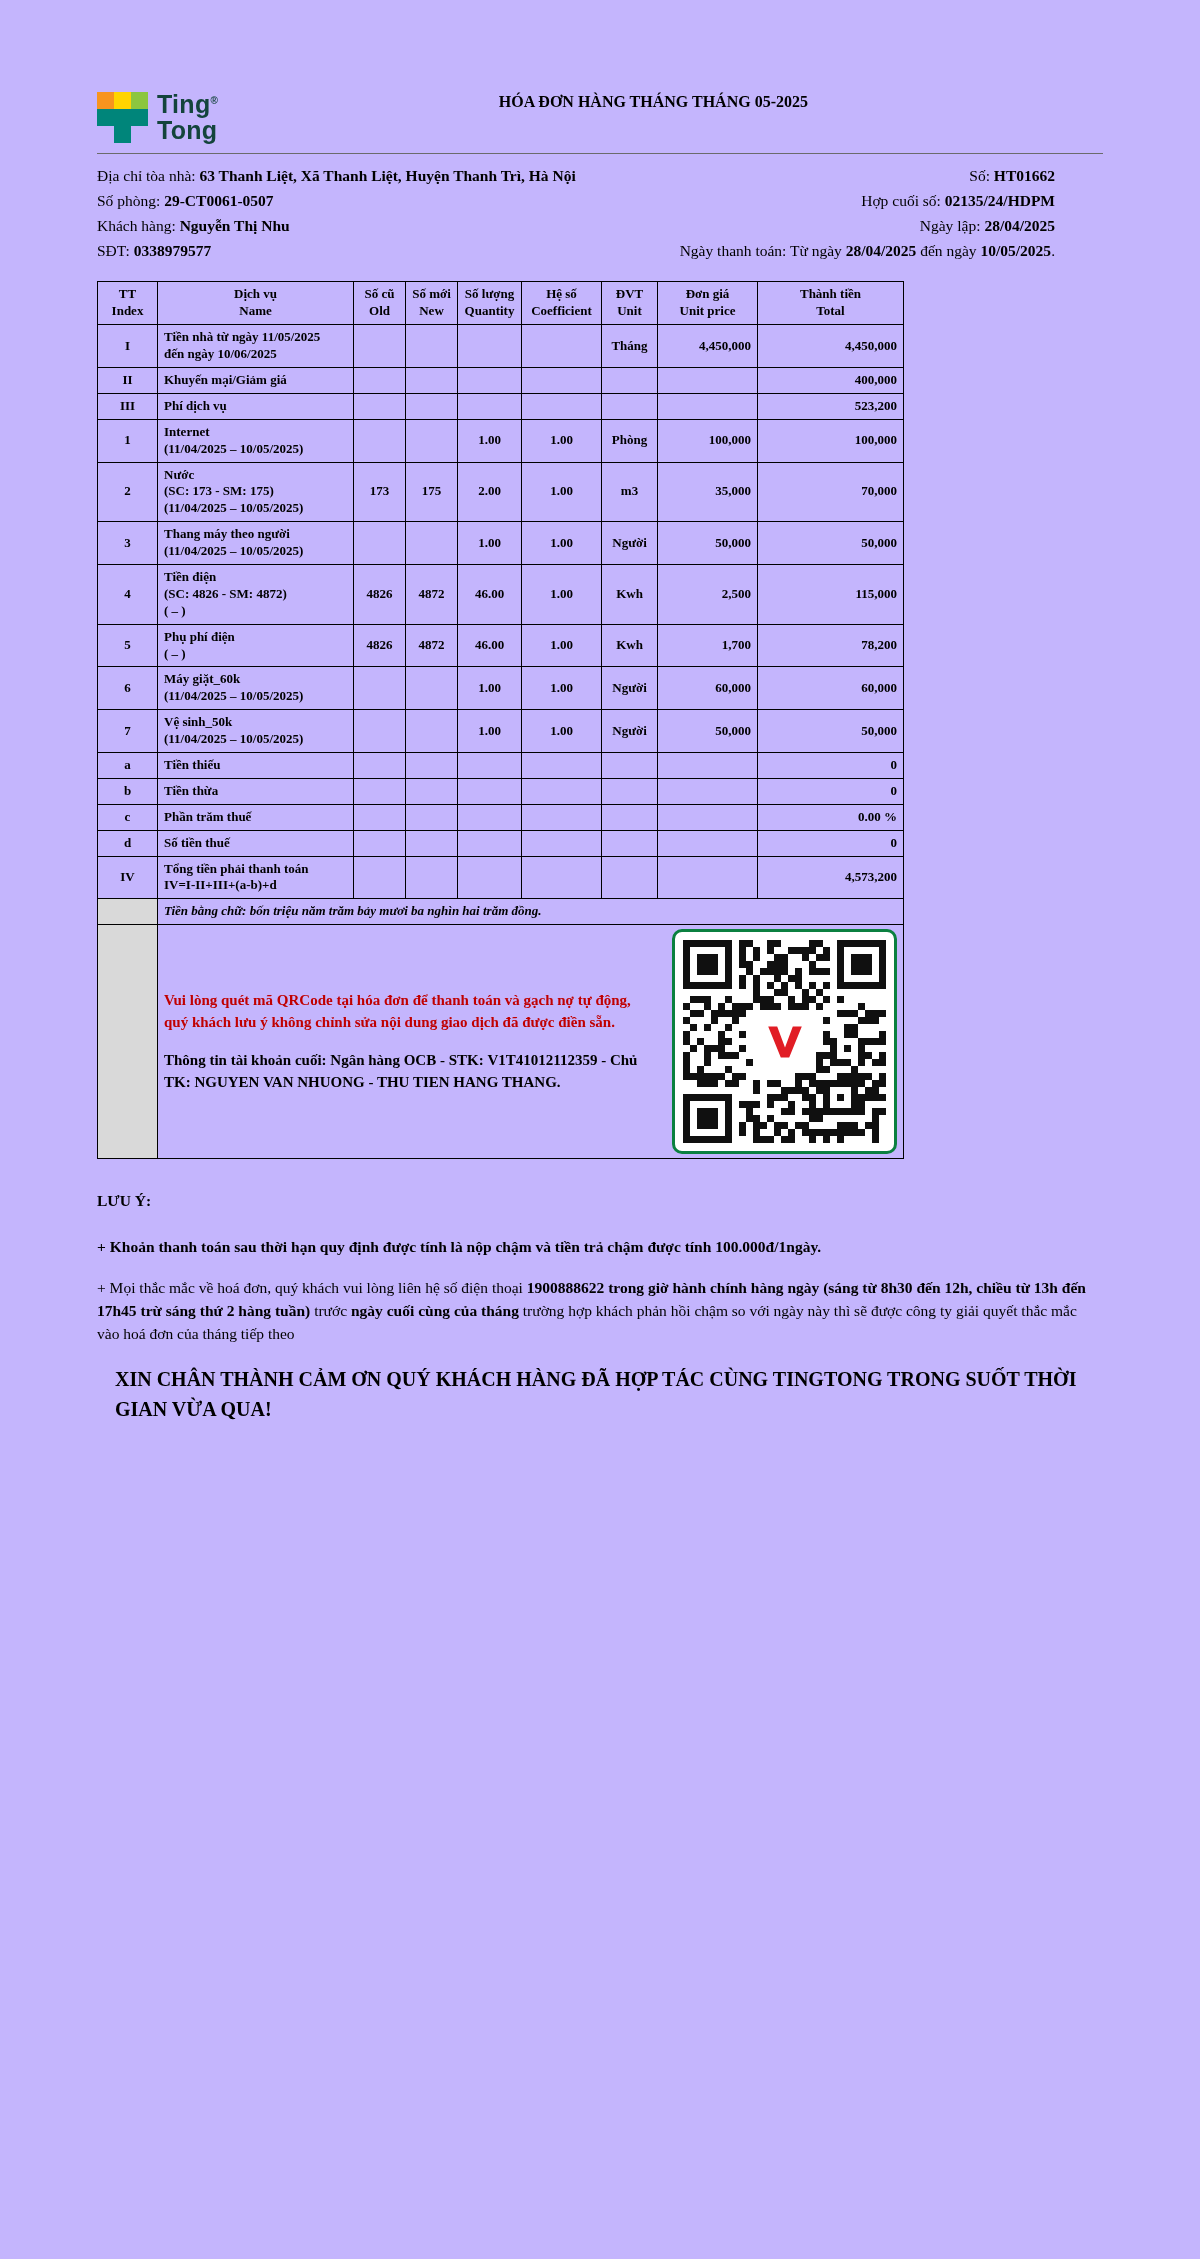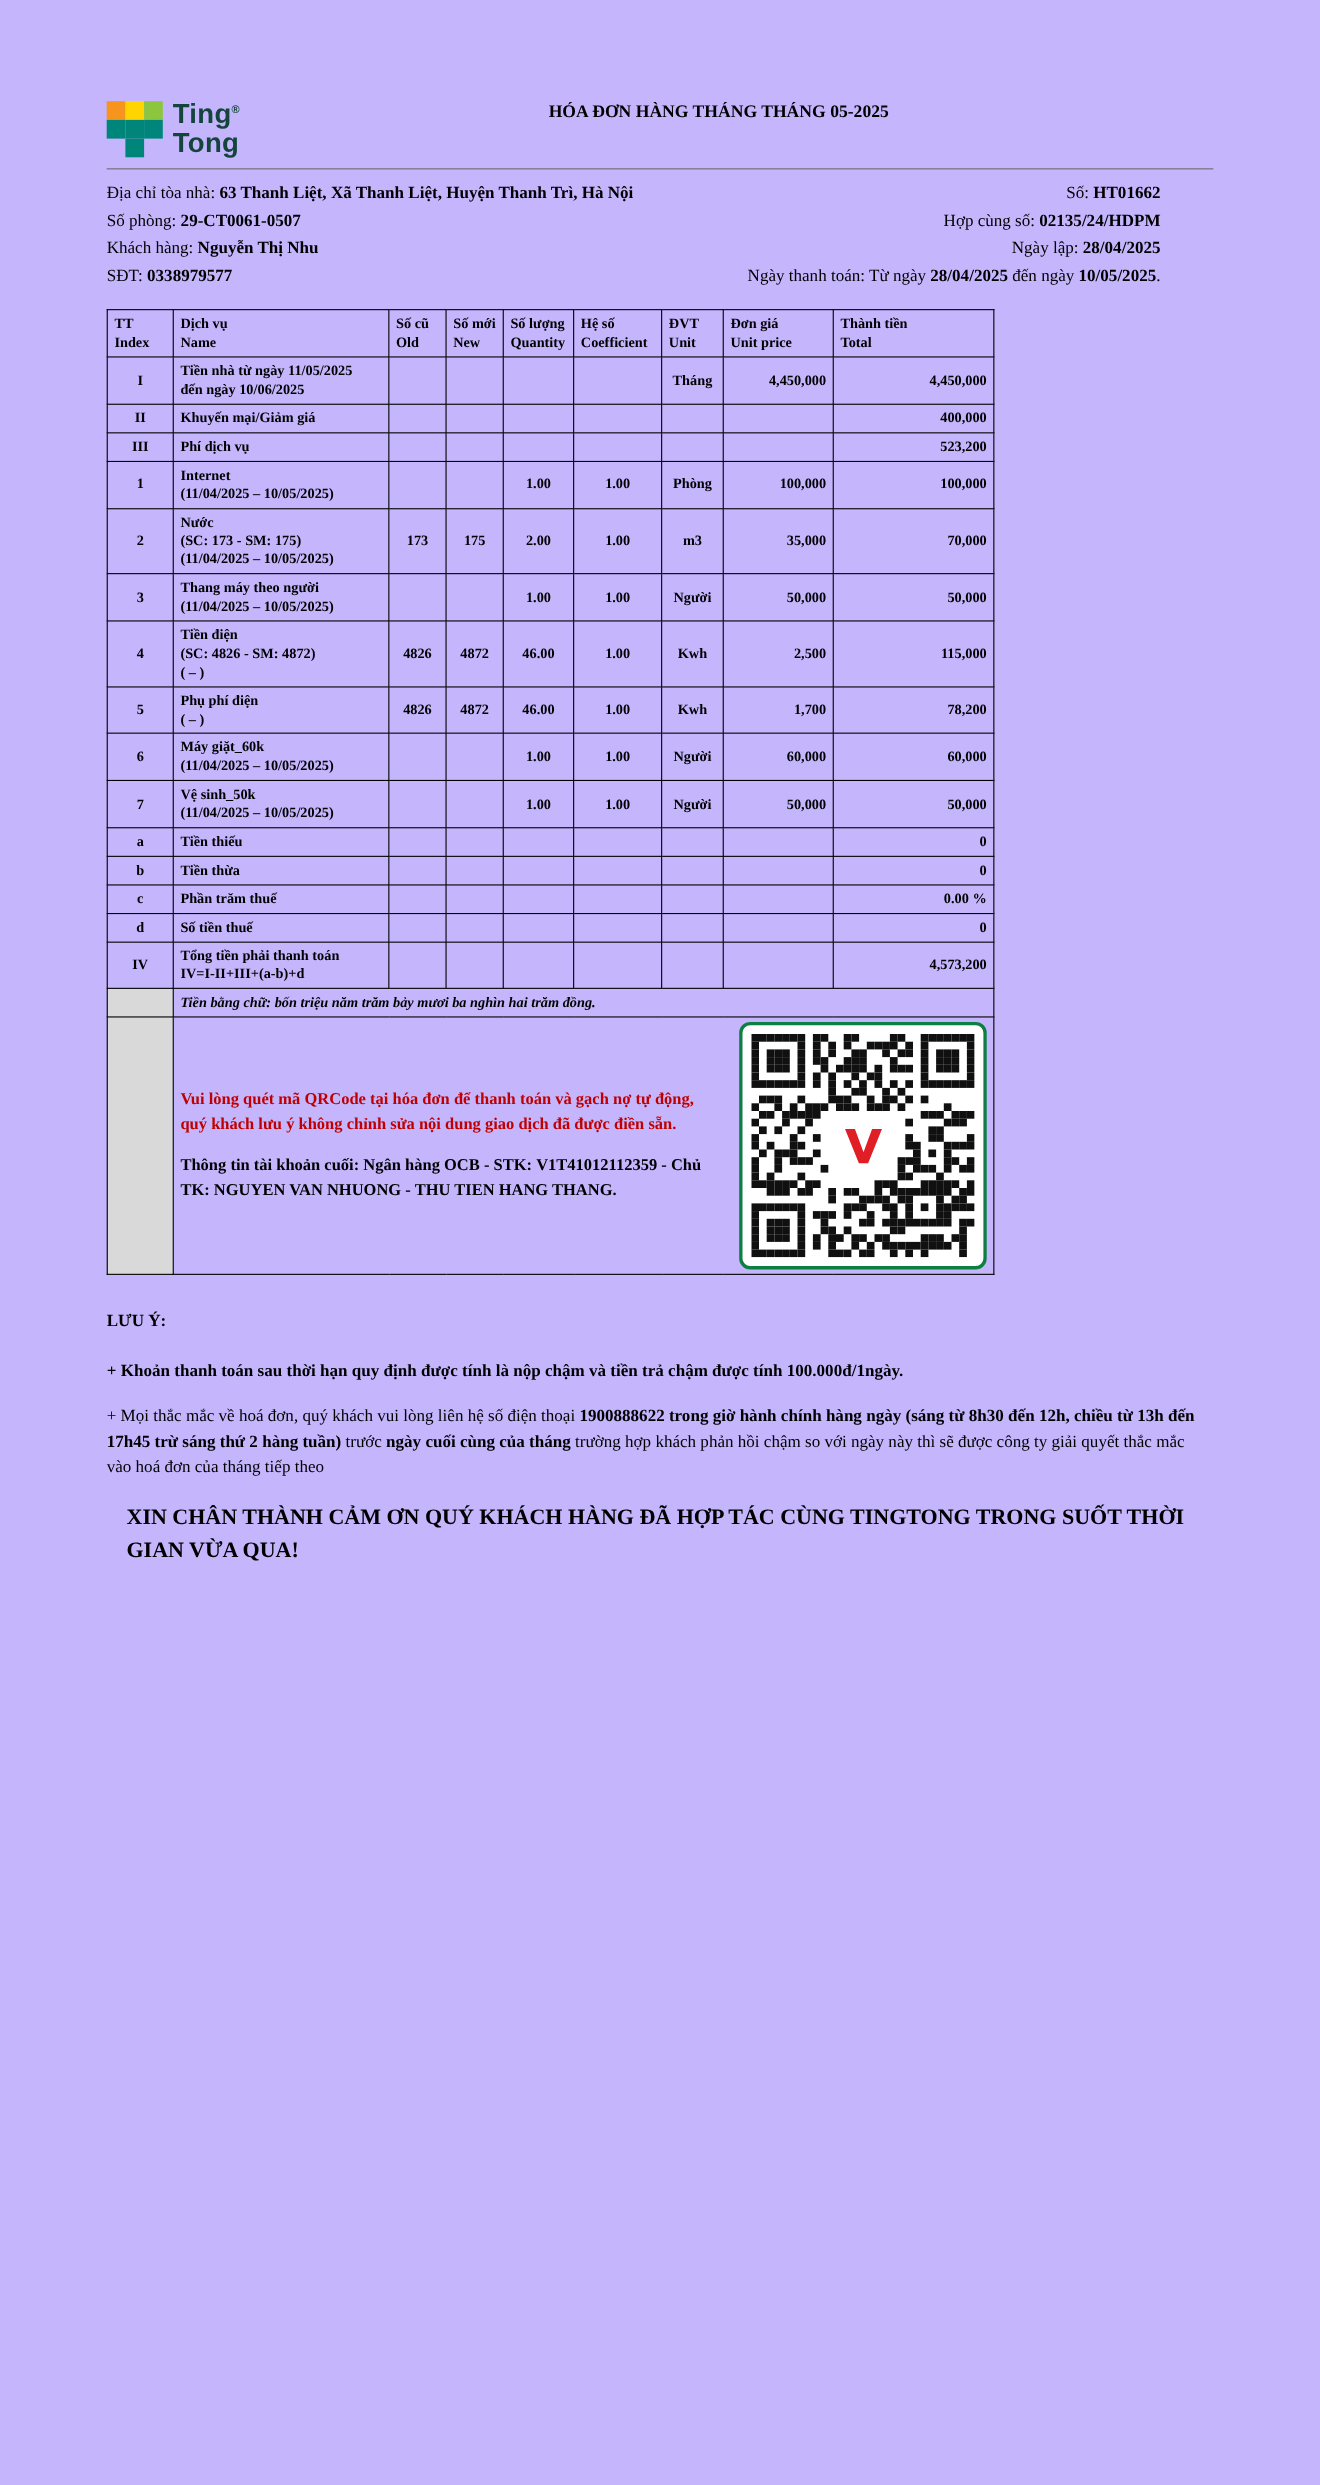--- a/index.html
+++ b/index.html
@@ -29,21 +29,21 @@
   .info p { margin:0; line-height:1.62; }
   .info-left { width:480px; }
   .info-right { text-align:right; padding-right:48px; }
 
   
   .invoice-table { border-collapse:collapse; table-layout:fixed; width:806px; margin-top:18px; }
   .invoice-table th, .invoice-table td {
     border:1px solid #000; font-size:13px; font-weight:bold;
     padding:4px 6px; vertical-align:middle; line-height:1.3;
   }
-  .invoice-table th { text-align:left; }
+  .invoice-table th { text-align:center; }
   .cellpre { white-space:pre-line; }
   td.col0, td.col2, td.col3, td.col4, td.col5, td.col6 { text-align:center; }
   td.col1 { text-align:left; }
   td.col7, td.col8 { text-align:right; }
   .shade { background:#d9d9d9; }
   .words-cell { font-weight:normal; font-style:italic; text-align:left; white-space:normal; padding:6px 8px; }
   .words-cell b { font-style:italic; }
 
   
   .qr-cell { font-weight:normal; white-space:normal; padding:12px 14px; }
@@ -93,21 +93,21 @@
 
   <div class="info">
     <div class="info-left">
       <p><span>Địa chỉ tòa nhà:</span> <b>63 Thanh Liệt, Xã Thanh Liệt, Huyện Thanh Trì, Hà Nội</b></p>
       <p><span>Số phòng:</span> <b>29-CT0061-0507</b></p>
       <p><span>Khách hàng:</span> <b>Nguyễn Thị Nhu</b></p>
       <p><span>SĐT:</span> <b>0338979577</b></p>
     </div>
     <div class="info-right">
       <p><span>Số:</span> <b>HT01662</b></p>
-      <p><span>Hợp cùng số:</span> <b>02135/24/HDPM</b></p>
+      <p><span>Hợp cuối số:</span> <b>02135/24/HDPM</b></p>
       <p><span>Ngày lập:</span> <b>28/04/2025</b></p>
       <p><span>Ngày thanh toán: Từ ngày</span> <b>28/04/2025</b> <span>đến ngày</span> <b>10/05/2025</b><span>.</span></p>
     </div>
   </div>
 
   <table class="invoice-table">
     <colgroup>
       <col style="width:60px">
         <col style="width:196px">
         <col style="width:52px">

